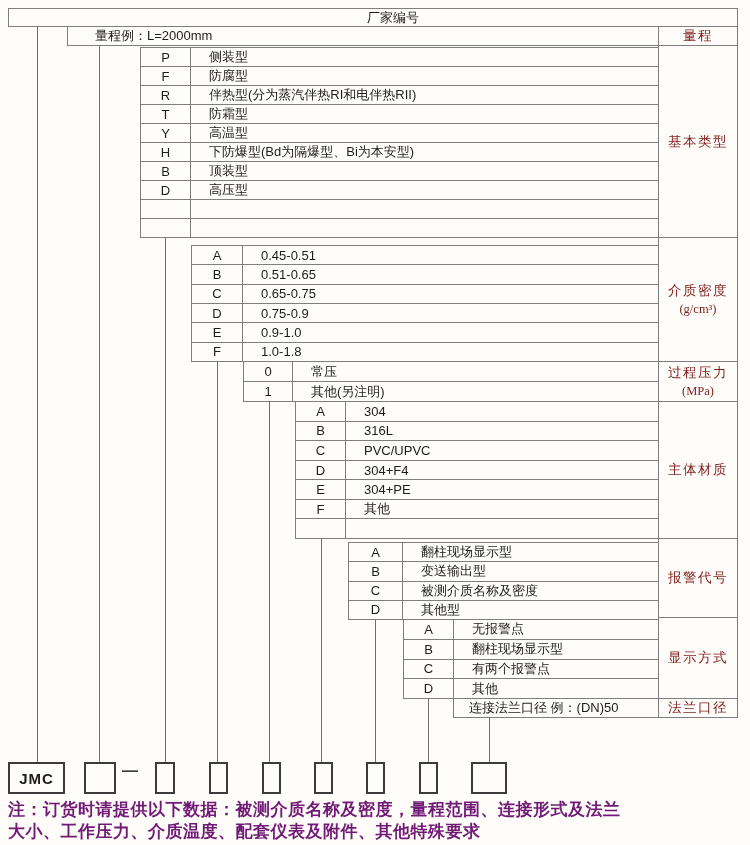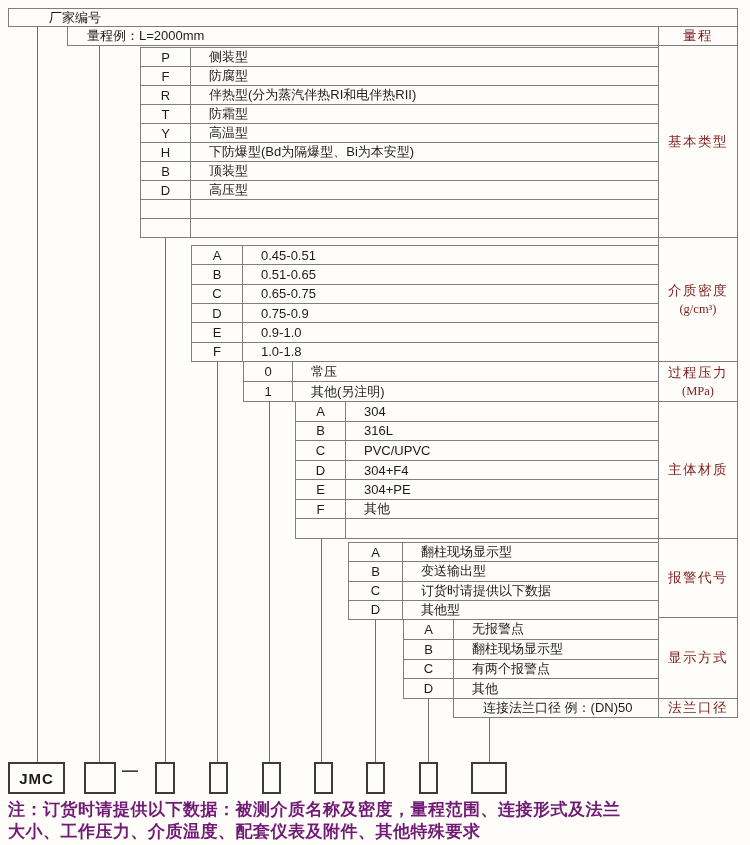--- a/index.html
+++ b/index.html
@@ -12,24 +12,24 @@
     width:750px;height:845px;position:relative;
     background:#fffdf9;
     font-family:"Liberation Sans", sans-serif;
     color:var(--txt);
     overflow:hidden;
   }
   .abs{position:absolute;box-sizing:border-box;}
 
   
   #box1{left:8px;top:8px;width:730px;height:19px;border:1px solid var(--ln);
-        display:flex;align-items:center;padding-left:40px;font-size:13px;}
+        display:flex;align-items:center;padding-left:40px;font-size:13px;justify-content:center;}
   #box2{left:67px;top:27px;width:591px;height:19px;border-left:1px solid var(--ln);
         border-bottom:1px solid var(--ln);display:flex;align-items:flex-start;
-        padding-left:19px;font-size:13px;}
+        padding-left:27px;font-size:13px;}
 
   
   #labels{left:658px;top:27px;width:80px;height:691px;
           border-left:1px solid var(--ln);border-right:1px solid var(--ln);}
   .lcell{border-bottom:1px solid var(--ln);box-sizing:border-box;
          display:flex;flex-direction:column;align-items:center;justify-content:center;
          font-family:"Liberation Serif", serif;font-size:13.5px;color:#7f1d1d;
          letter-spacing:1.5px;line-height:1.45;text-align:center;}
   .lcell .unit{letter-spacing:0;font-size:12.5px;}
 
@@ -44,21 +44,21 @@
   .desc{flex:1;display:flex;align-items:center;padding-left:18px;white-space:nowrap;overflow:hidden;}
 
   #sec-basic   {left:140px;top:47px; width:518px;height:191px;--cw:50px;}
   #sec-density {left:191px;top:245px;width:467px;height:117px;--cw:51px;}
   #sec-pressure{left:243px;top:362px;width:415px;height:40px; --cw:49px;}
   #sec-material{left:295px;top:402px;width:363px;height:137px;--cw:50px;}
   #sec-display {left:348px;top:542px;width:310px;height:78px; --cw:54px;}
   #sec-alarm   {left:403px;top:620px;width:255px;height:79px; --cw:50px;}
   #sec-flange  {left:453px;top:699px;width:205px;height:19px;
                 border-left:1px solid var(--ln);border-bottom:1px solid var(--ln);
-                display:flex;align-items:center;padding-left:29px;font-size:13px;white-space:nowrap;}
+                display:flex;align-items:center;padding-left:15px;font-size:13px;white-space:nowrap;}
 
   
   .vline{position:absolute;width:1px;background:#6f6f6f;}
   #l1{left:37px; top:27px; height:735px;}
   #l2{left:99px; top:46px; height:716px;}
   #l3{left:165px;top:238px;height:524px;}
   #l4{left:217px;top:362px;height:400px;}
   #l5{left:269px;top:402px;height:360px;}
   #l6{left:321px;top:539px;height:223px;}
   #l7{left:375px;top:620px;height:142px;}
@@ -232,21 +232,21 @@
     <div class="trow">
       <div class="code">A</div>
       <div class="desc">翻柱现场显示型</div>
     </div>
     <div class="trow">
       <div class="code">B</div>
       <div class="desc">变送输出型</div>
     </div>
     <div class="trow">
       <div class="code">C</div>
-      <div class="desc">订货时请提供以下数据</div>
+      <div class="desc">被测介质名称及密度</div>
     </div>
     <div class="trow">
       <div class="code">D</div>
       <div class="desc">其他型</div>
     </div>
   </div>
 <div id="sec-alarm" class="sec">
     <div class="trow">
       <div class="code">A</div>
       <div class="desc">无报警点</div>

